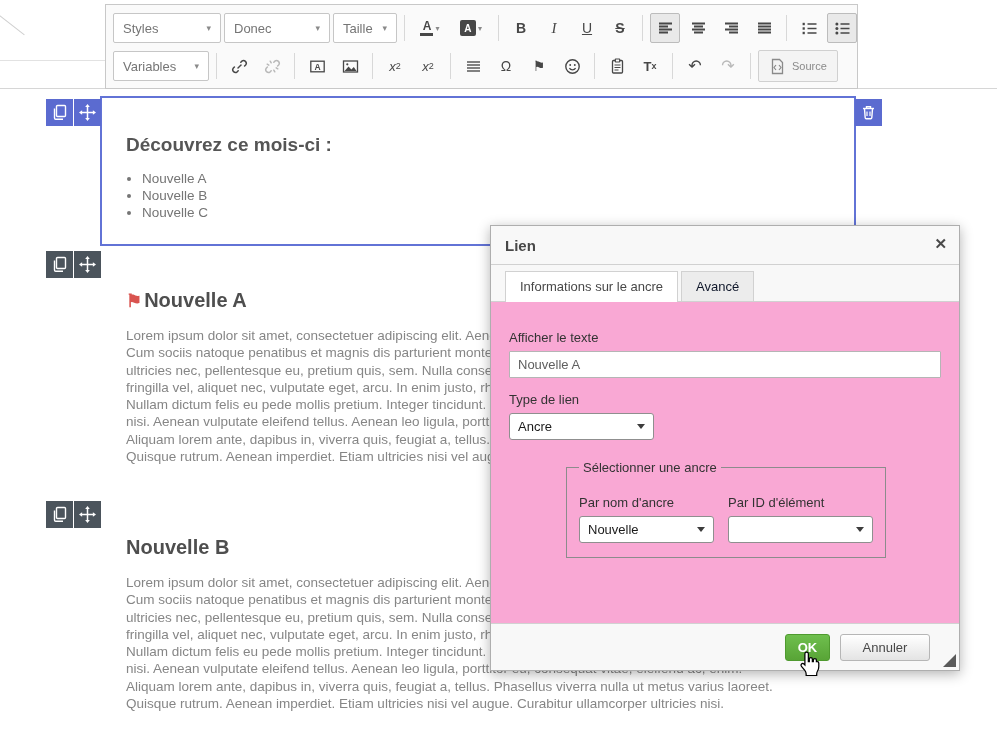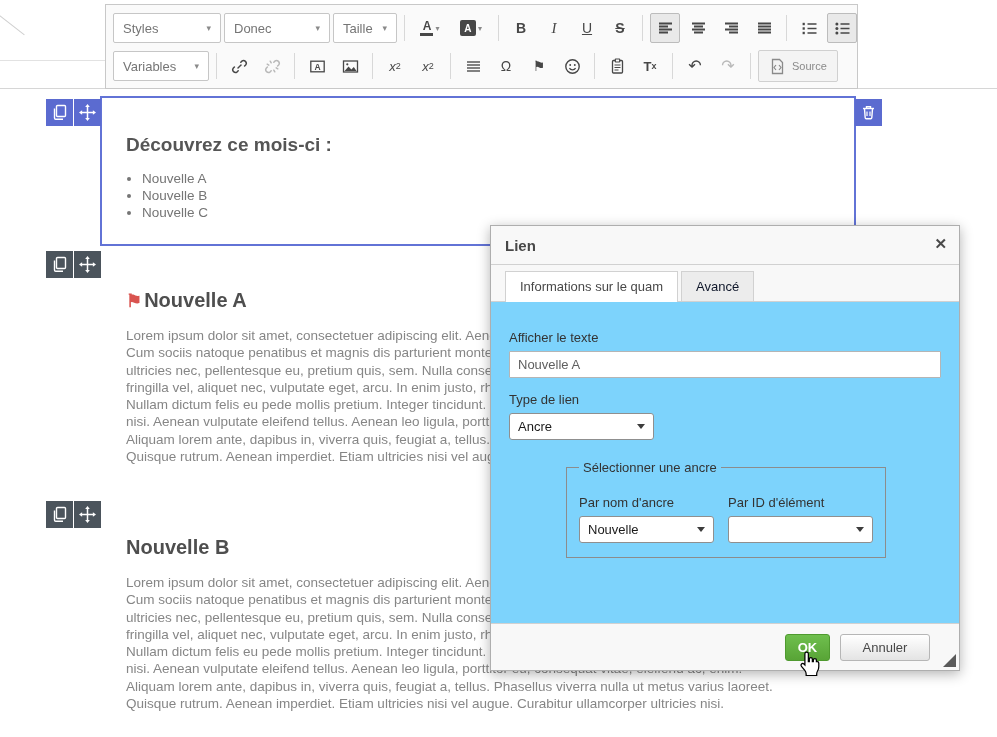--- a/index.html
+++ b/index.html
@@ -68,21 +68,21 @@
   .dialog{position:absolute;left:490px;top:225px;width:470px;height:446px;box-sizing:border-box;
           background:#fff;border:1px solid #aeaeae;box-shadow:0 3px 12px rgba(0,0,0,.3);
           display:flex;flex-direction:column;z-index:50;}
   .dlg-title{height:38px;flex:none;background:#f8f8f8;border-bottom:1px solid #d1d1d1;display:flex;
              align-items:center;padding:0 14px;font-size:15px;font-weight:bold;color:#484848;position:relative;}
   .dlg-close{position:absolute;right:12px;top:9px;font-size:15px;font-weight:bold;color:#4a4a4a;cursor:default;}
   .dlg-tabs{flex:none;background:#f8f8f8;padding:6px 14px 0;display:flex;border-bottom:1px solid #d1d1d1;}
   .tab{padding:7px 14px 6px;font-size:13px;border:1px solid #d1d1d1;border-bottom:none;margin-right:3px;}
   .tab.active{background:#fff;color:#484848;margin-bottom:-1px;padding-bottom:8px;}
   .tab.inactive{background:#ececec;color:#0f172a;}
-  .dlg-body{flex:1;background:#7dd3fc;padding:28px 18px 0;box-sizing:border-box;}
+  .dlg-body{flex:1;background:#f9a8d4;padding:28px 18px 0;box-sizing:border-box;}
   .dlg-label{font-size:13px;color:#333;margin-bottom:6px;}
   .dlg-input{display:block;width:100%;height:27px;box-sizing:border-box;border:1px solid #b5b5b5;
              border-radius:1px;padding:0 8px;font-size:13px;color:#5f5f5f;background:#fff;outline:none;
              font-family:"Liberation Sans",sans-serif;}
   .mt14{margin-top:14px;}
   .sel{height:27px;border:1px solid #8f8f8f;border-radius:3px;background:#fff;display:flex;
        align-items:center;justify-content:space-between;padding:0 8px;font-size:13px;color:#1a1a1a;
        box-sizing:border-box;}
   .sel-arrow{width:0;height:0;border-left:4px solid transparent;border-right:4px solid transparent;
              border-top:5px solid #3c3c3c;}
@@ -363,21 +363,21 @@
     </div>
     <div class="sec-body">Lorem ipsum dolor sit amet, consectetuer adipiscing elit. Aenean commodo ligula eget dolor. Aenean massa. Cum sociis natoque penatibus et magnis dis parturient montes, nascetur ridiculus mus. Donec quam felis, ultricies nec, pellentesque eu, pretium quis, sem. Nulla consequat massa quis enim. Donec pede justo, fringilla vel, aliquet nec, vulputate eget, arcu. In enim justo, rhoncus ut, imperdiet a, venenatis vitae, justo. Nullam dictum felis eu pede mollis pretium. Integer tincidunt. Cras dapibus. Vivamus elementum semper nisi. Aenean vulputate eleifend tellus. Aenean leo ligula, porttitor eu, consequat vitae, eleifend ac, enim. Aliquam lorem ante, dapibus in, viverra quis, feugiat a, tellus. Phasellus viverra nulla ut metus varius laoreet. Quisque rutrum. Aenean imperdiet. Etiam ultricies nisi vel augue. Curabitur ullamcorper ultricies nisi.</div>
   </div>
 
   <div class="dialog">
     <div class="dlg-title">
       <span>Lien</span>
       <span class="dlg-close">✕</span>
     </div>
     <div class="dlg-tabs">
-      <div class="tab active">Informations sur le quam</div>
+      <div class="tab active">Informations sur le ancre</div>
       <div class="tab inactive">Avancé</div>
     </div>
     <div class="dlg-body">
       <div class="dlg-label">Afficher le texte</div>
       <input class="dlg-input" readonly="" value="Nouvelle A" style="">
       <div class="dlg-label mt14">Type de lien</div>
       <div class="sel w145">
         <span>Ancre</span>
         <span class="sel-arrow"></span>
       </div>

